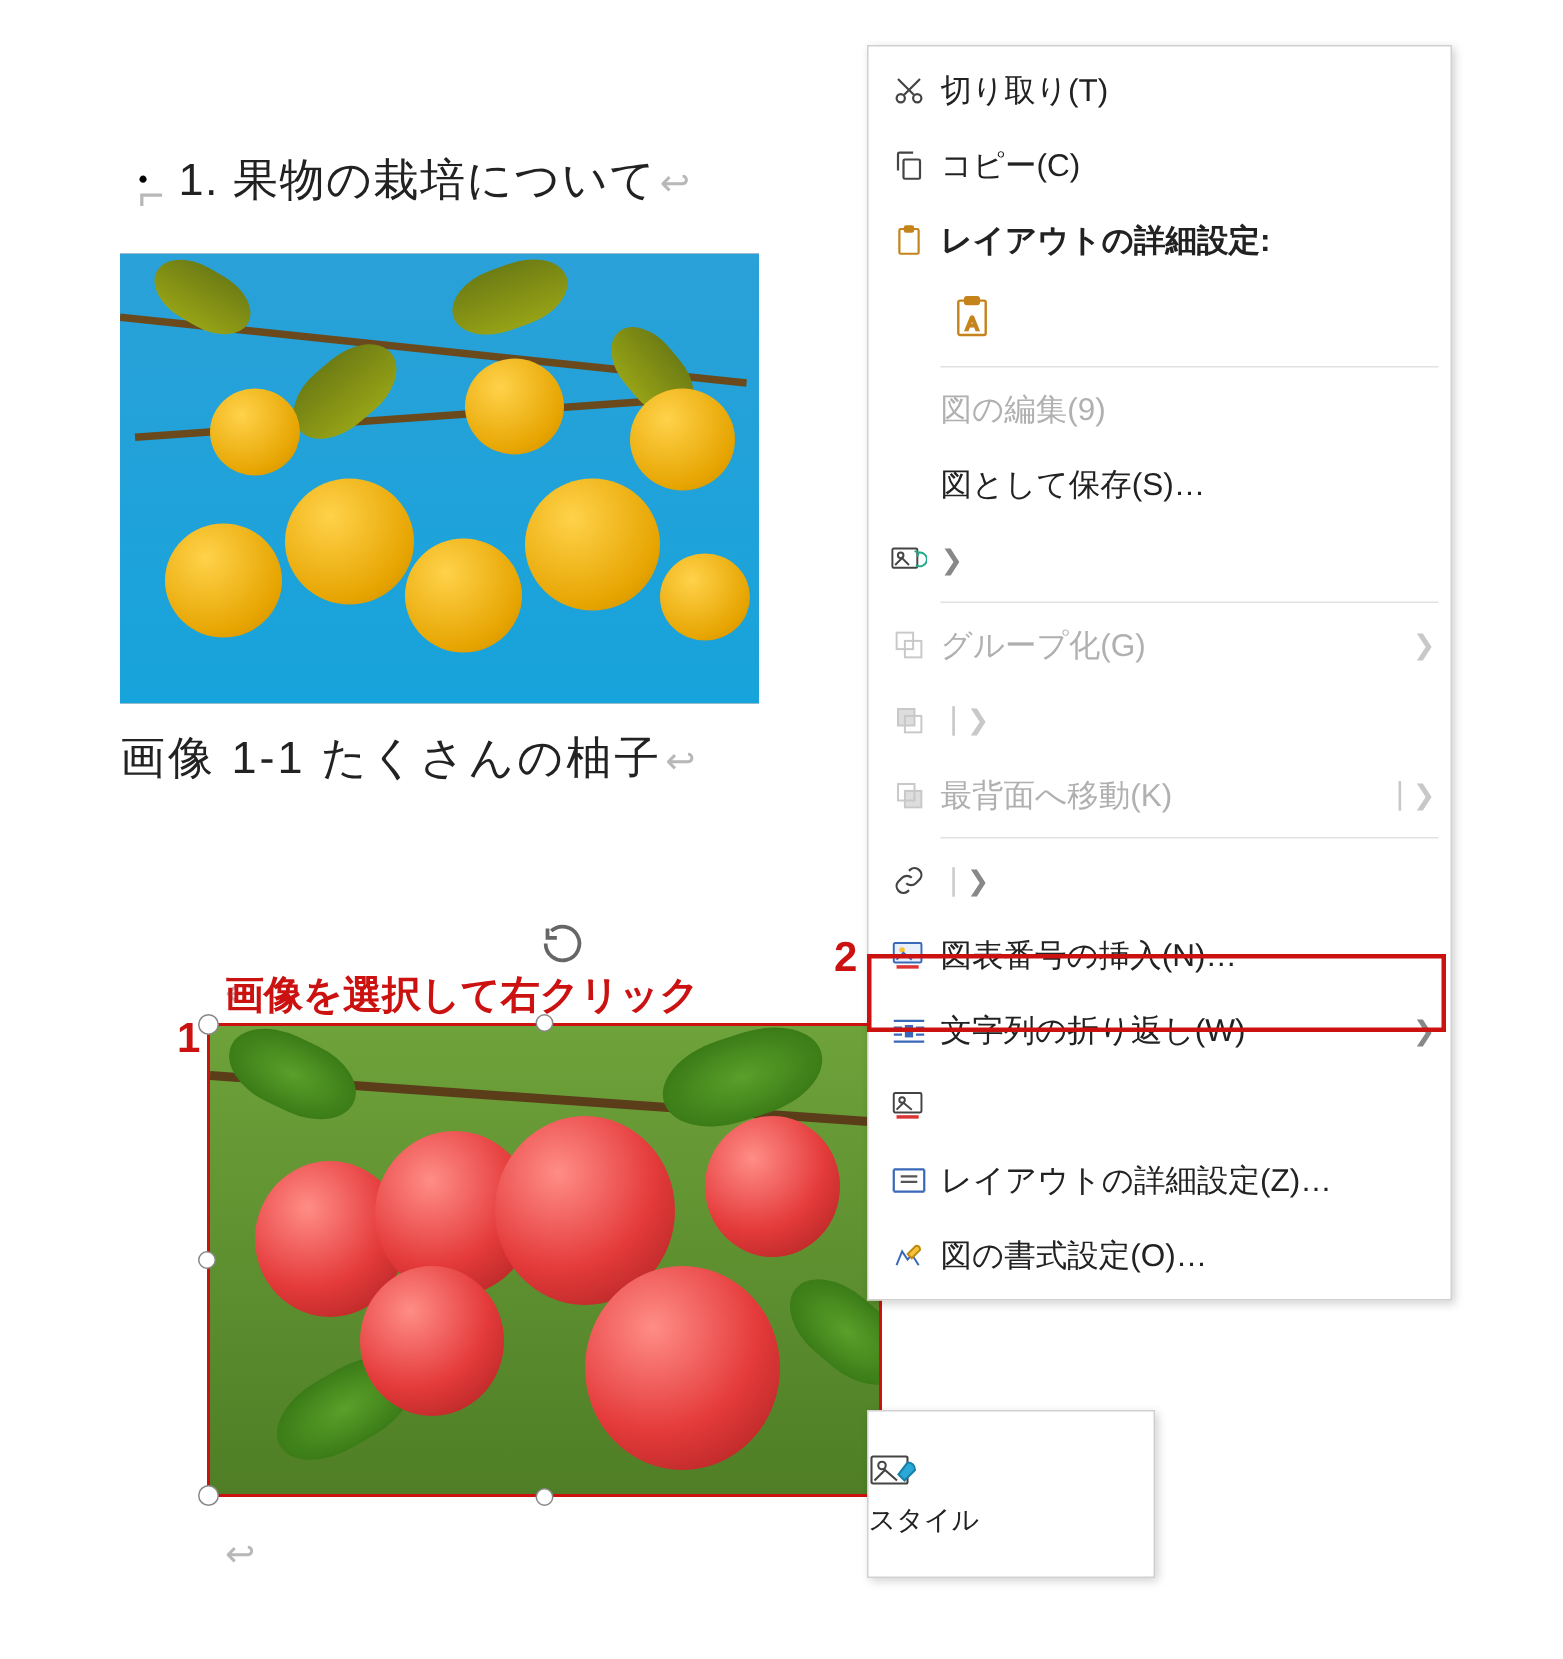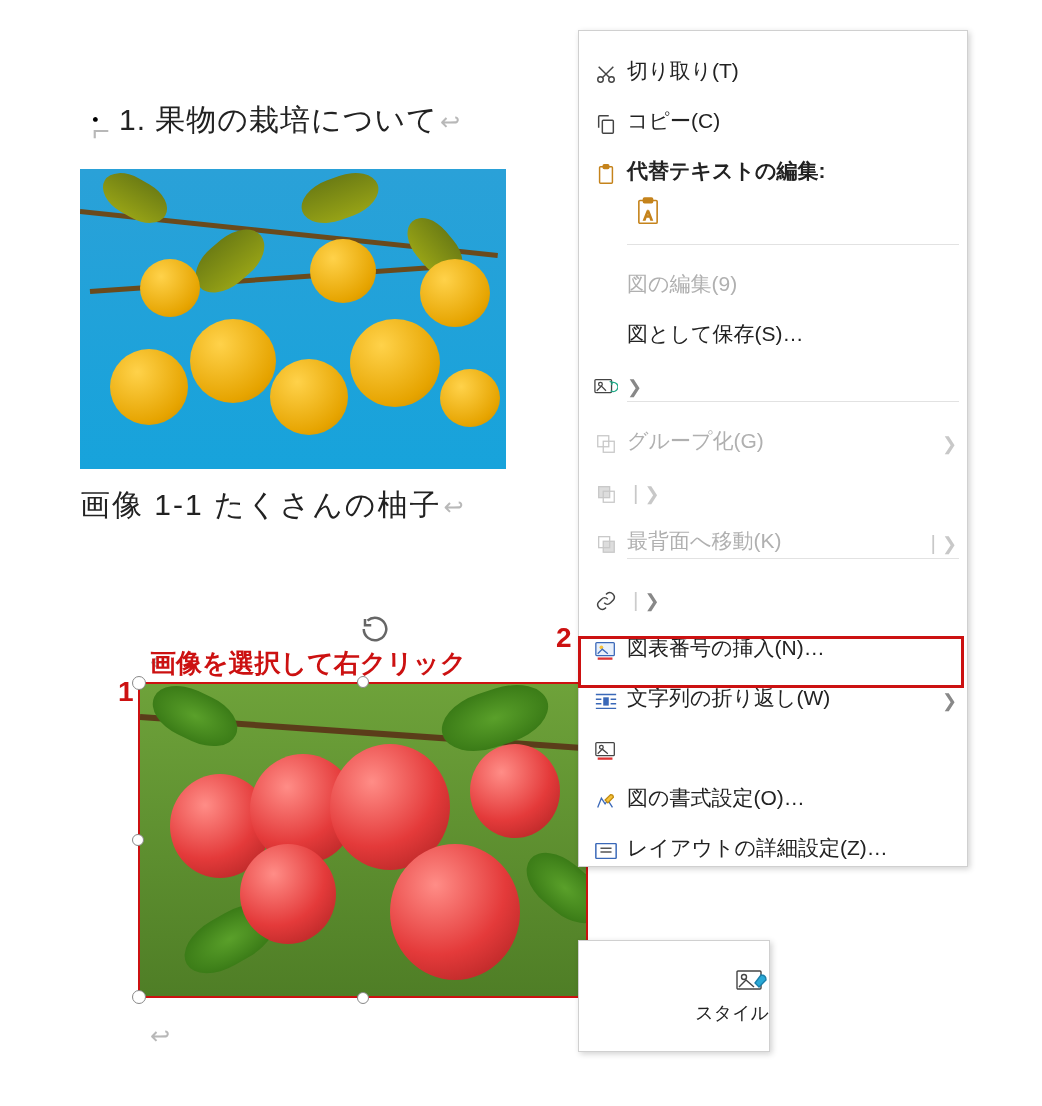--- a/index.html
+++ b/index.html
@@ -16,33 +16,33 @@
 .sel .img-inner{width:100%;height:100%;}
 .handle{position:absolute;width:14px;height:14px;border:1.5px solid #888;border-radius:50%;background:#fff;box-sizing:border-box;}
 .h-tl{left:-8px;top:-8px}.h-tr{right:-8px;top:-8px}.h-bl{left:-8px;bottom:-8px}.h-br{right:-8px;bottom:-8px}
 .h-t{left:50%;top:-8px;transform:translateX(-50%);width:12px;height:12px}
 .h-b{left:50%;bottom:-8px;transform:translateX(-50%);width:12px;height:12px}
 .h-l{left:-8px;top:50%;transform:translateY(-50%);width:12px;height:12px}
 .h-r{right:-8px;top:50%;transform:translateY(-50%);width:12px;height:12px}
 .annot-label{position:absolute;left:150px;top:646px;color:#c11;font-weight:700;font-size:26px;}
 .annot-num{position:absolute;color:#c11;font-weight:700;font-size:28px;}
 .menu{position:absolute;left:578px;top:30px;width:388px;border:1px solid #d0d0d0;background:#fff;box-shadow:2px 2px 6px rgba(0,0,0,.18);padding:4px 0;}
-.menu-row{display:flex;align-items:flex-end;height:50px;padding:0 10px 0 6px;font-size:21px;white-space:nowrap;}
+.menu-row{display:flex;align-items:center;height:50px;padding:0 10px 0 6px;font-size:21px;white-space:nowrap;}
 .menu-row.disabled{color:#b0b0b0;}
 .menu-row .ic{width:42px;display:flex;justify-content:center;color:#555;}
 .menu-row.disabled .ic{color:#c8c8c8;}
 .menu-row .lbl{flex:1;}
 .menu-row .arrow{color:#888;font-size:18px;}
 .menu-row.disabled .arrow{color:#c8c8c8;}
 .menu-sep{height:1px;background:#e2e2e2;margin:3px 8px 3px 48px;}
 .menu .sub-indent{padding-left:48px;height:56px;display:flex;align-items:center;}
 .paste-opt{width:40px;height:40px;border:1px solid transparent;display:flex;align-items:center;justify-content:center;}
 .highlight-item{position:absolute;left:578px;top:636px;width:386px;height:52px;border:3px solid #c11;box-sizing:border-box;pointer-events:none;}
 .mini-toolbar{position:absolute;left:578px;top:940px;width:190px;height:110px;border:1px solid #d0d0d0;background:#fff;box-shadow:2px 2px 6px rgba(0,0,0,.18);display:flex;}
-.mini-btn{flex:1;display:flex;flex-direction:column;align-items:flex-end;justify-content:center;font-size:18px;gap:6px;}
+.mini-btn{flex:1;display:flex;flex-direction:column;align-items:flex-start;justify-content:center;font-size:18px;gap:6px;}
 .mini-btn .ic{font-size:26px;color:#444;}
 svg{display:block}
 .ret-standalone{position:absolute;color:#b8b8b8;font-size:24px;}
 
 .yuzu-sky{position:absolute;inset:0;background:linear-gradient(#2aa1d8,#17a3db);}
 .fruit{position:absolute;border-radius:50%;}
 .yuzu{background:radial-gradient(circle at 35% 30%,#ffd24a,#e6a400 70%,#c78900);}
 .leaf{background:linear-gradient(#6d7d14,#96a216);transform:rotate(var(--r,20deg));}
 .branch{position:absolute;background:#6a4a1c;height:5px;transform-origin:left center;}
 
@@ -142,21 +142,21 @@
         </span>
       <span class="lbl">コピー(C)</span>
     </div>
     <div class="menu-row">
       <span class="ic">
           <svg width="22" height="22" viewBox="0 0 24 24" fill="none" stroke="#c5831b" stroke-width="1.6">
             <rect x="5" y="4" width="14" height="18" rx="1"></rect>
             <rect x="9" y="2" width="6" height="4" rx="1" fill="#c5831b"></rect>
           </svg>
         </span>
-      <span class="lbl" style="font-weight:600">代替テキストの編集:</span>
+      <span class="lbl" style="font-weight:600">レイアウトの詳細設定:</span>
     </div>
     <div class="sub-indent">
       <div class="paste-opt">
         <svg width="28" height="32" viewBox="0 0 24 28" fill="none" stroke="#c5831b" stroke-width="1.4">
             <rect x="4" y="3" width="16" height="20" rx="1"></rect>
             <rect x="8" y="1" width="8" height="4" rx="1" fill="#c5831b"></rect>
             <text x="12" y="20" font-size="11" fill="#333" text-anchor="middle" font-family="sans-serif">A</text>
           </svg>
       </div>
     </div>
@@ -250,35 +250,35 @@
           <svg width="24" height="22" viewBox="0 0 26 22" fill="none" stroke="#444" stroke-width="1.4">
             <rect x="2" y="2" width="20" height="14" rx="1"></rect>
             <circle cx="8" cy="7" r="2"></circle>
             <path d="m4 14 5-5 6 5"></path>
             <rect x="4" y="18" width="16" height="2.5" fill="#d33" stroke="none"></rect>
           </svg>
         </span>
     </div>
     <div class="menu-row">
       <span class="ic">
-          <svg width="24" height="22" viewBox="0 0 26 22" fill="none" stroke="#444" stroke-width="1.4">
-            <path d="m4 18 4-10 4 6 3-4 5 8" stroke="#3a68b8"></path>
-            <path d="M18 4c2 0 3 1 3 3l-6 6-3-3 6-6z" fill="#f5c23a" stroke="#c08a10"></path>
-          </svg>
-        </span>
-      <span class="lbl">図の書式設定(O)…</span>
-    </div>
-    <div class="menu-row">
-      <span class="ic">
           <svg width="24" height="22" viewBox="0 0 26 22" fill="none" stroke="#3a68b8" stroke-width="1.6">
             <path d="M2 3h22M2 19h22M2 3v16M24 3v16"></path>
             <path d="M7 8h12M7 12h12" stroke="#555"></path>
           </svg>
         </span>
       <span class="lbl">レイアウトの詳細設定(Z)…</span>
+    </div>
+    <div class="menu-row">
+      <span class="ic">
+          <svg width="24" height="22" viewBox="0 0 26 22" fill="none" stroke="#444" stroke-width="1.4">
+            <path d="m4 18 4-10 4 6 3-4 5 8" stroke="#3a68b8"></path>
+            <path d="M18 4c2 0 3 1 3 3l-6 6-3-3 6-6z" fill="#f5c23a" stroke="#c08a10"></path>
+          </svg>
+        </span>
+      <span class="lbl">図の書式設定(O)…</span>
     </div>
   </div>
 
   <div class="highlight-item"></div>
 
   <div class="mini-toolbar">
     <div class="mini-btn">
       <span class="ic">
           <svg width="34" height="28" viewBox="0 0 34 28" fill="none" stroke="#444" stroke-width="1.4">
             <rect x="2" y="4" width="24" height="18" rx="1"></rect>

